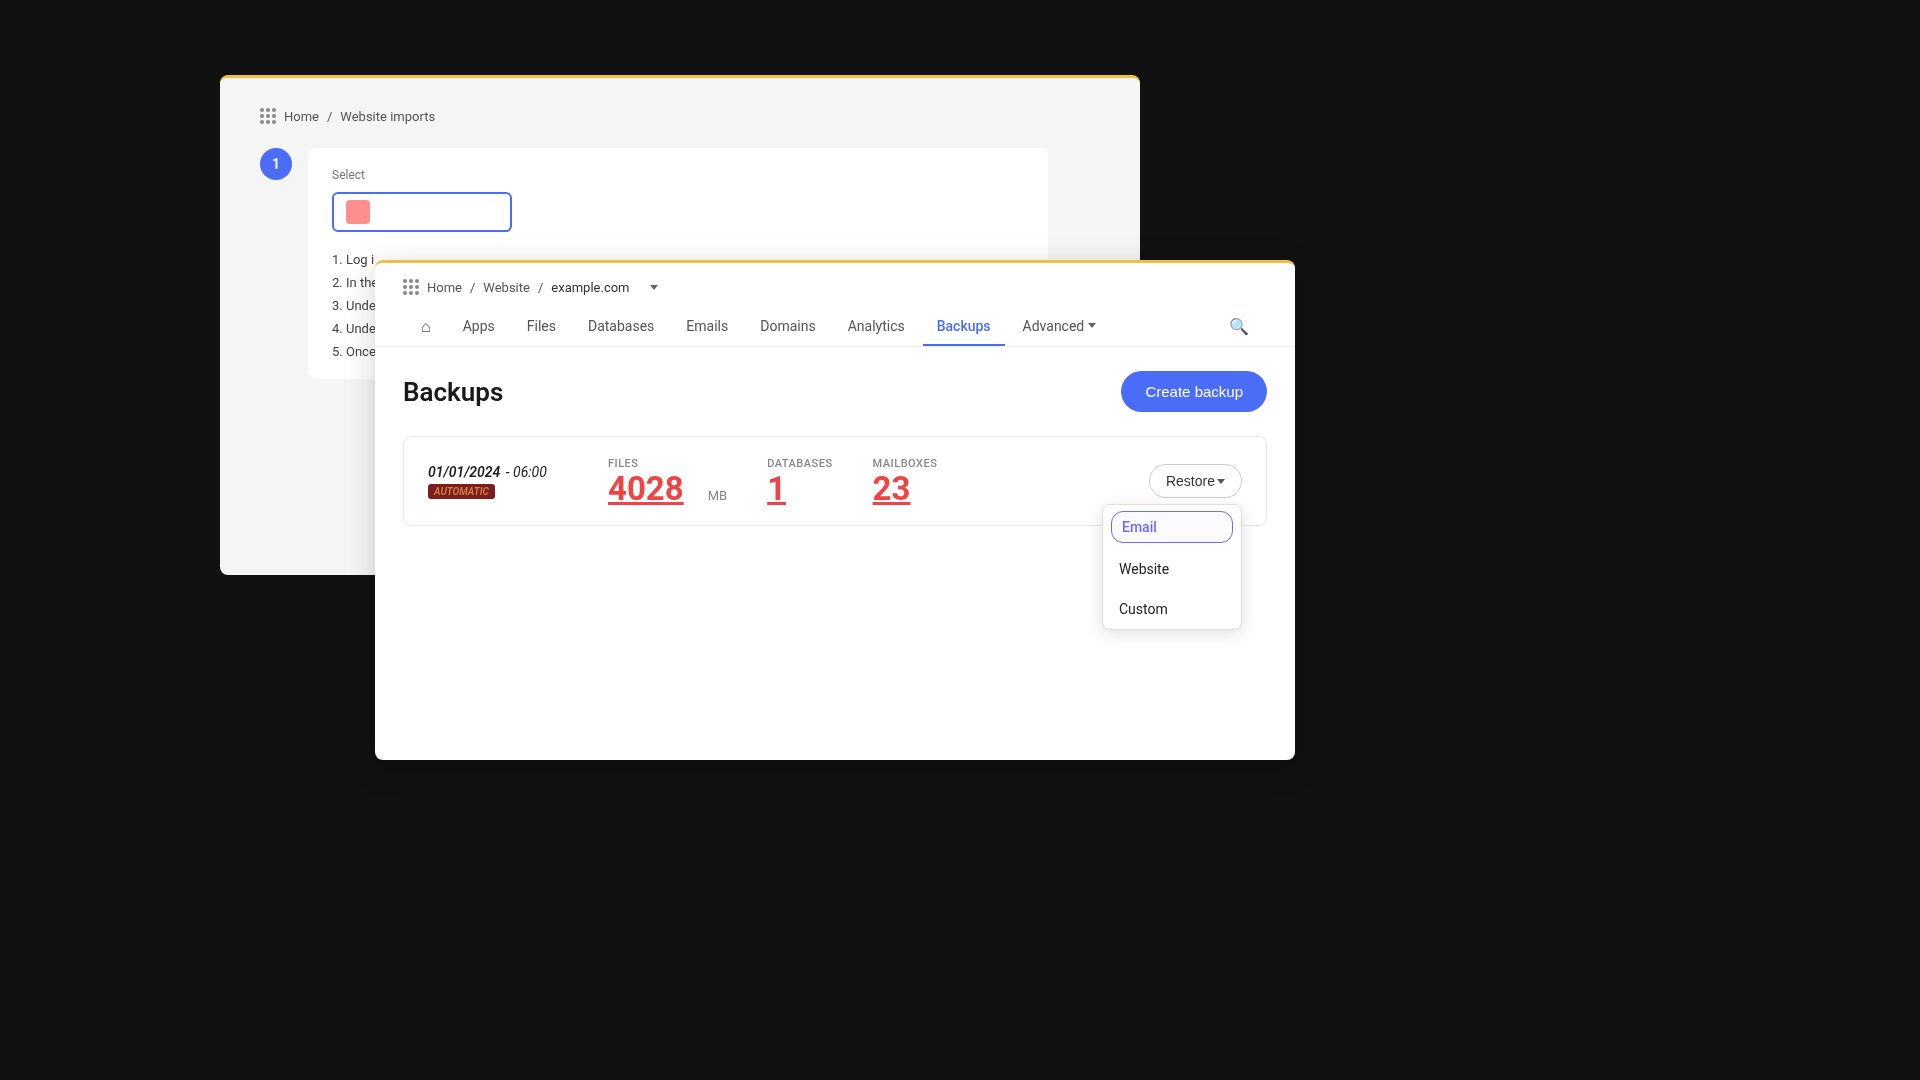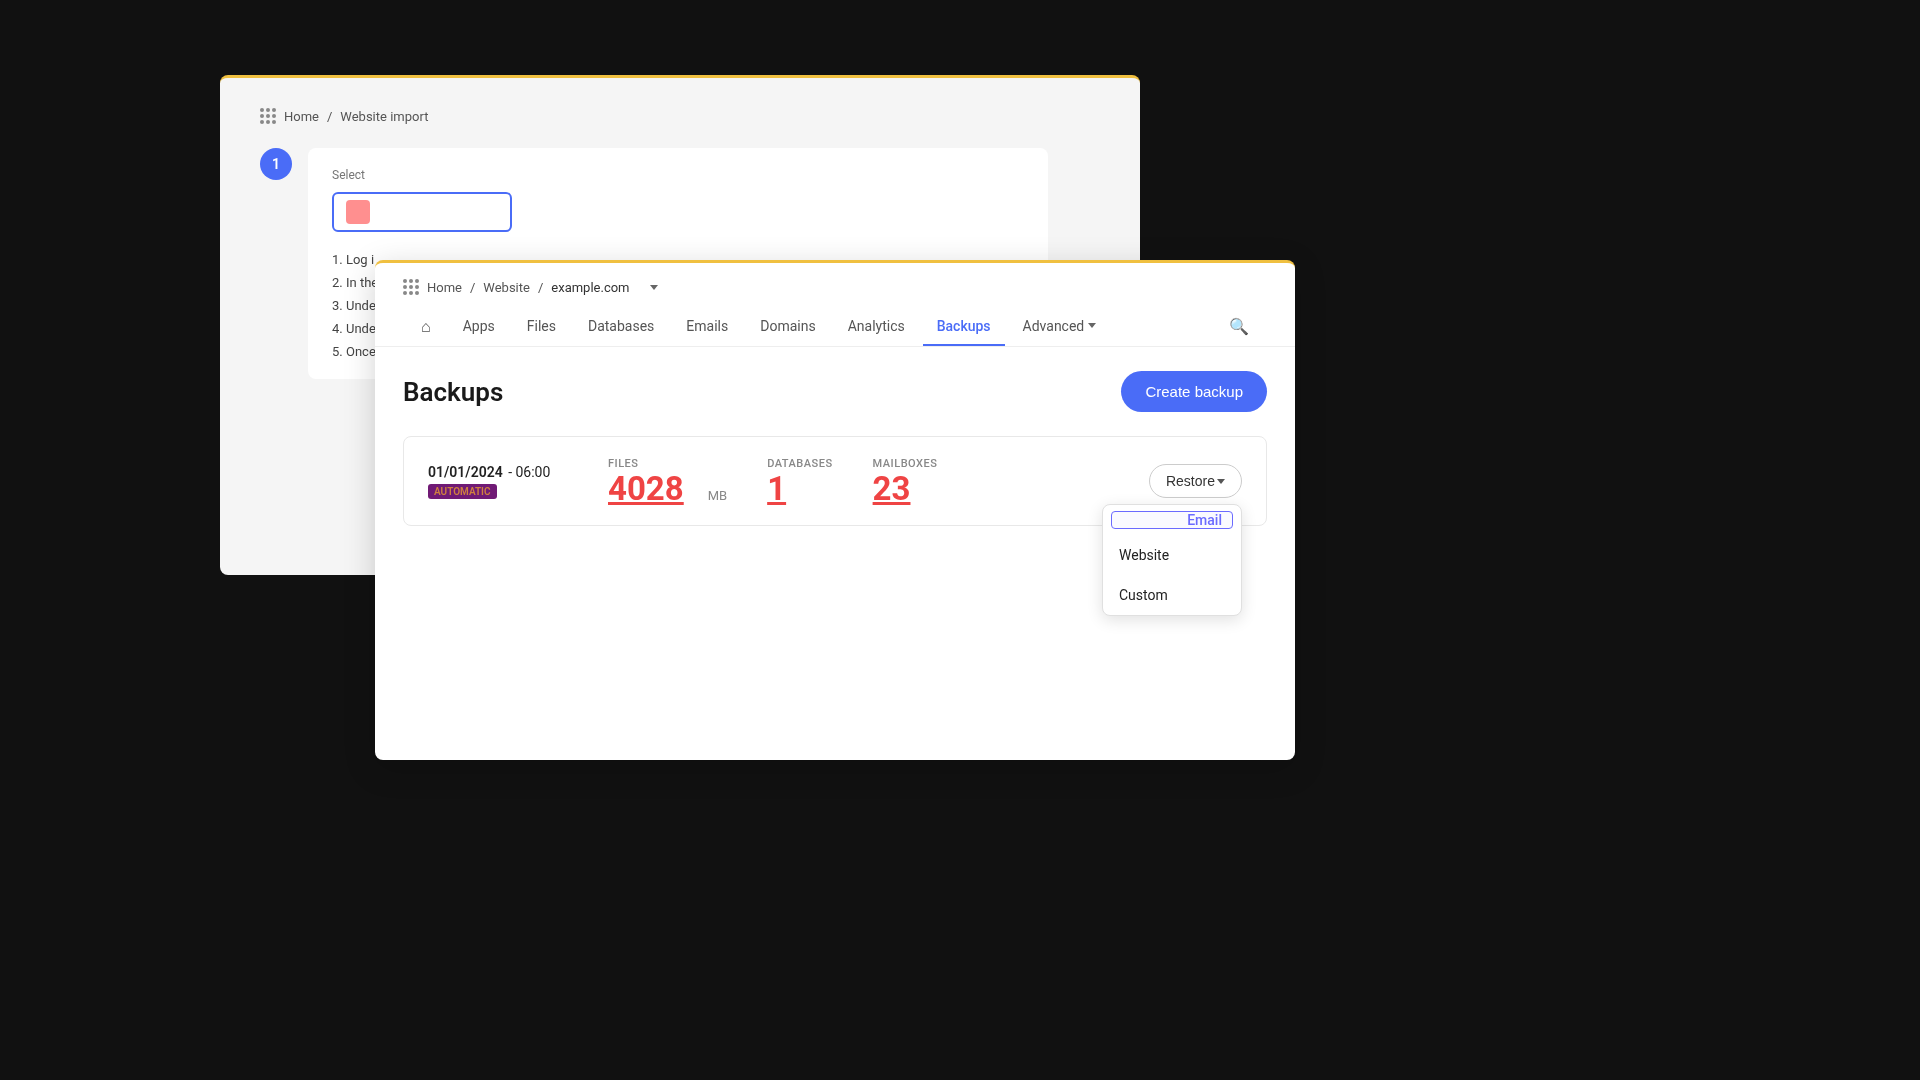--- a/index.html
+++ b/index.html
@@ -258,31 +258,32 @@
       border: 1px solid #e8e8e8;
       border-radius: 8px;
       padding: 20px 24px;
       display: flex;
       align-items: center;
       gap: 40px;
     }
 
     .backup-date-col {
       min-width: 140px;
+      font-style: italic;
     }
 
     .backup-date {
       font-size: 14px;
       font-weight: 600;
       color: #222;
     }
 
     .backup-tag {
       display: inline-block;
-      background: #701a75;
+      background: #7f1d1d;
       color: #d08040;
       font-size: 10px;
       font-weight: 600;
       padding: 2px 6px;
       border-radius: 3px;
       margin-top: 4px;
       text-transform: uppercase;
     }
 
     .backup-stat {
@@ -364,24 +365,23 @@
 
     .dropdown-item:first-child {
       border-bottom: 1px solid #f0f0f0;
       color: #6b6bff;
       font-weight: 500;
       background: #fafaff;
     }
 
     .dropdown-item.active-item {
       border: 1.5px solid #6b6bff;
-      border-radius: 4px;
+      border-radius: 12px;
       margin: 6px 8px;
-      padding: 0 10px;
-      text-align: right;
+      padding: 7px 10px;
     }
   </style>
 </head>
 <body>
 
 <div class="bg-panel">
   <div class="bg-panel-content">
     <div class="breadcrumb-row">
       <div class="breadcrumb-dots">
         <div class="breadcrumb-dot"></div>
@@ -389,21 +389,21 @@
           <div class="breadcrumb-dot"></div>
         <div class="breadcrumb-dot"></div>
           <div class="breadcrumb-dot"></div>
           <div class="breadcrumb-dot"></div>
         <div class="breadcrumb-dot"></div>
           <div class="breadcrumb-dot"></div>
           <div class="breadcrumb-dot"></div>
       </div>
       <span>Home</span>
       <span>/</span>
-      <span>Website import</span>
+      <span>Website imports</span>
     </div>
     <div class="step-container">
       <div class="step-badge">1</div>
       <div class="step-card">
         <div style="font-size:12px;color:#777;margin-bottom:10px;">Select</div>
         <div class="select-box">
           <div class="select-box-inner"></div>
         </div>
         <div class="instructions">
           <div class="instruction-item">1. Log i</div>

